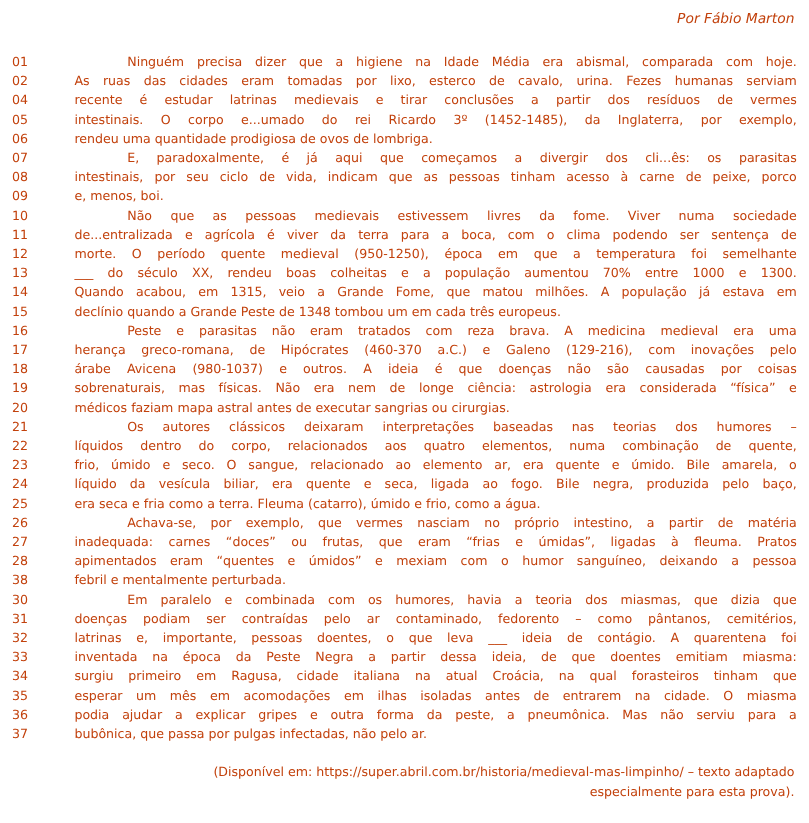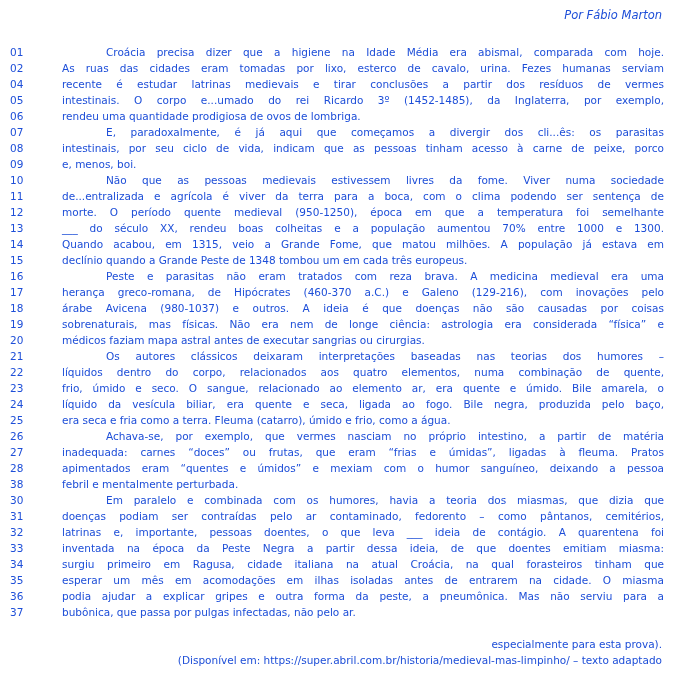--- a/index.html
+++ b/index.html
@@ -8,21 +8,21 @@
     background: #ffffff;
   }
   .page {
     position: relative;
     width: 674px;
     height: 686px;
     box-sizing: border-box;
     padding: 7px 10px 0 10px;
     background: #ffffff;
     font-family: "DejaVu Sans", "Liberation Sans", sans-serif;
-    color: #1d4ed8;
+    color: #c2410c;
     overflow: hidden;
   }
   .byline {
     text-align: right;
     font-style: italic;
     font-size: 11.5px;
     line-height: 16px;
     padding-right: 2px;
   }
   .lines {
@@ -64,21 +64,21 @@
 <body>
 
 <div class="page">
 
   <div class="byline">Por Fábio Marton</div>
 
   <div class="lines">
 
   <div class="line para-start" style="">
       <span class="line-num">01</span>
-      <span class="line-text">Croácia precisa dizer que a higiene na Idade Média era abismal, comparada com hoje.</span>
+      <span class="line-text">Ninguém precisa dizer que a higiene na Idade Média era abismal, comparada com hoje.</span>
     </div>
       <div class="line" style="">
       <span class="line-num">02</span>
       <span class="line-text">As ruas das cidades eram tomadas por lixo, esterco de cavalo, urina. Fezes humanas serviam</span>
     </div>
       <div class="line" style="">
       <span class="line-num">04</span>
       <span class="line-text">recente é estudar latrinas medievais e tirar conclusões a partir dos resíduos de vermes</span>
     </div>
       <div class="line" style="">
@@ -209,17 +209,17 @@
       <span class="line-num">36</span>
       <span class="line-text">podia ajudar a explicar gripes e outra forma da peste, a pneumônica. Mas não serviu para a</span>
     </div>
       <div class="line para-end" style="">
       <span class="line-num">37</span>
       <span class="line-text">bubônica, que passa por pulgas infectadas, não pelo ar.</span>
     </div>
     </div>
 
   <div class="footer">
+    <div>(Disponível em: https://super.abril.com.br/historia/medieval-mas-limpinho/ – texto adaptado</div>
     <div>especialmente para esta prova).</div>
-    <div>(Disponível em: https://super.abril.com.br/historia/medieval-mas-limpinho/ – texto adaptado</div>
   </div>
 
 </div>
 
 </body></html>

